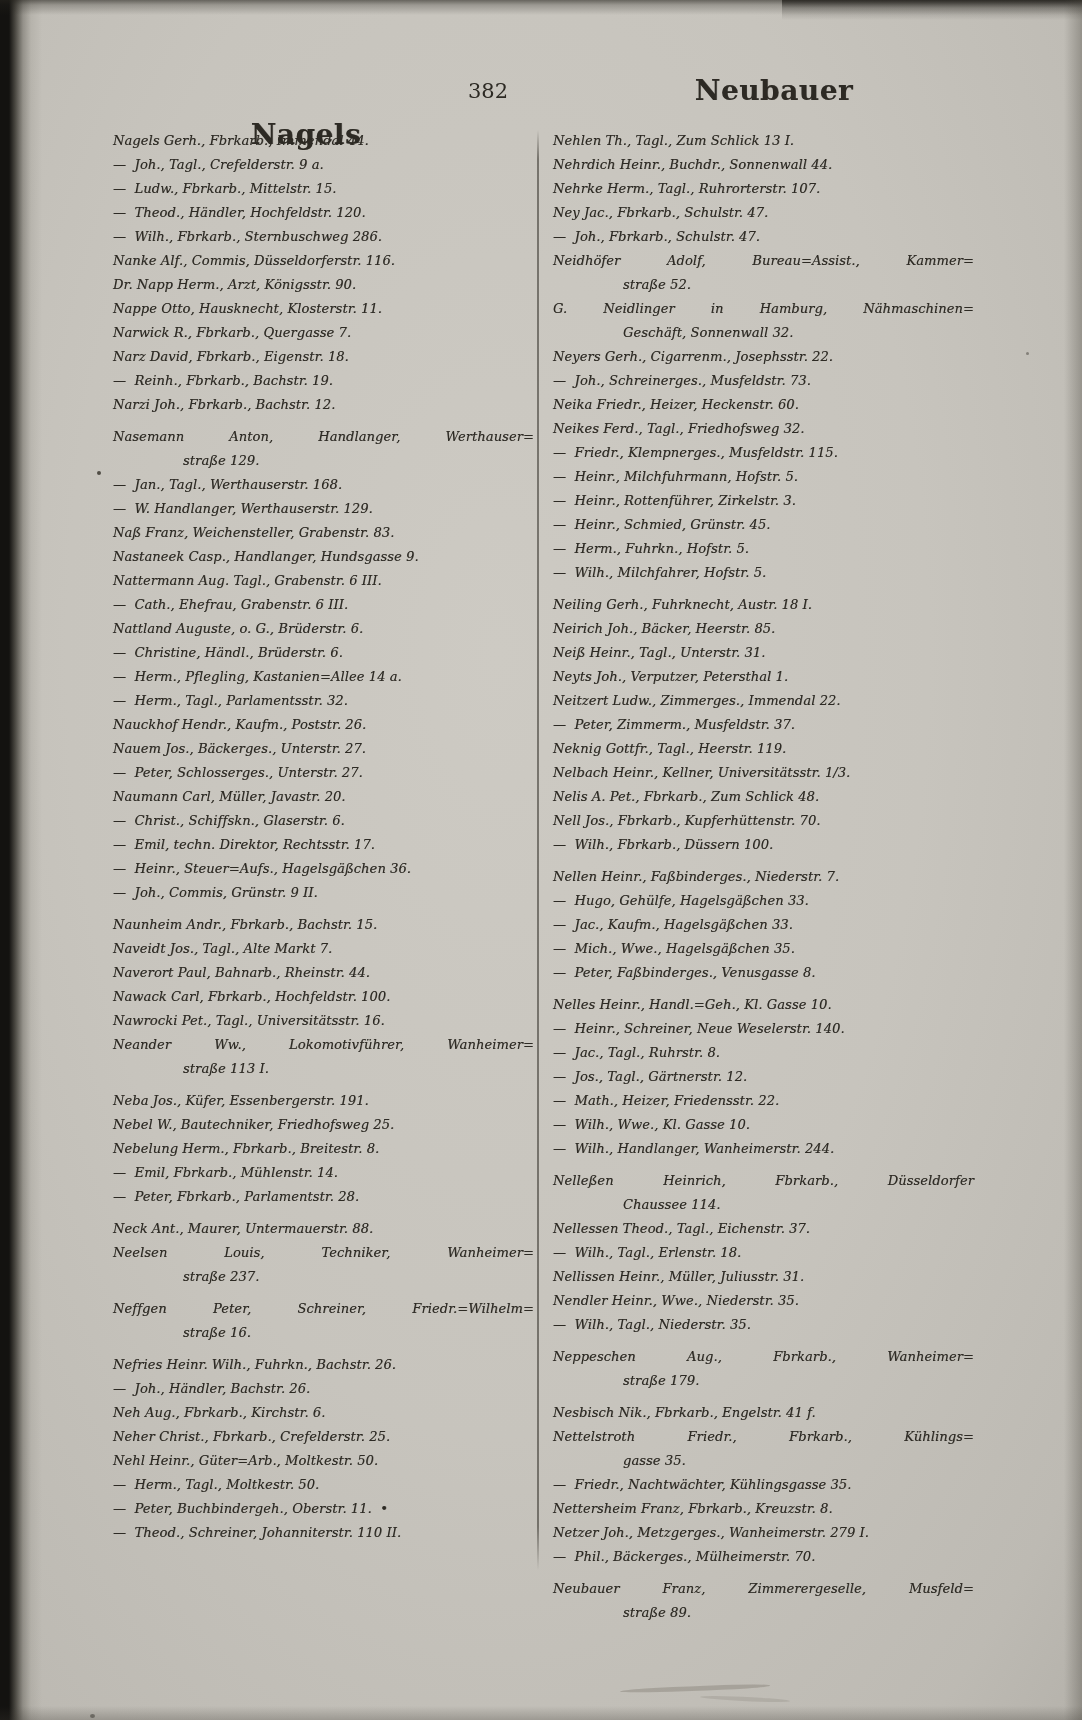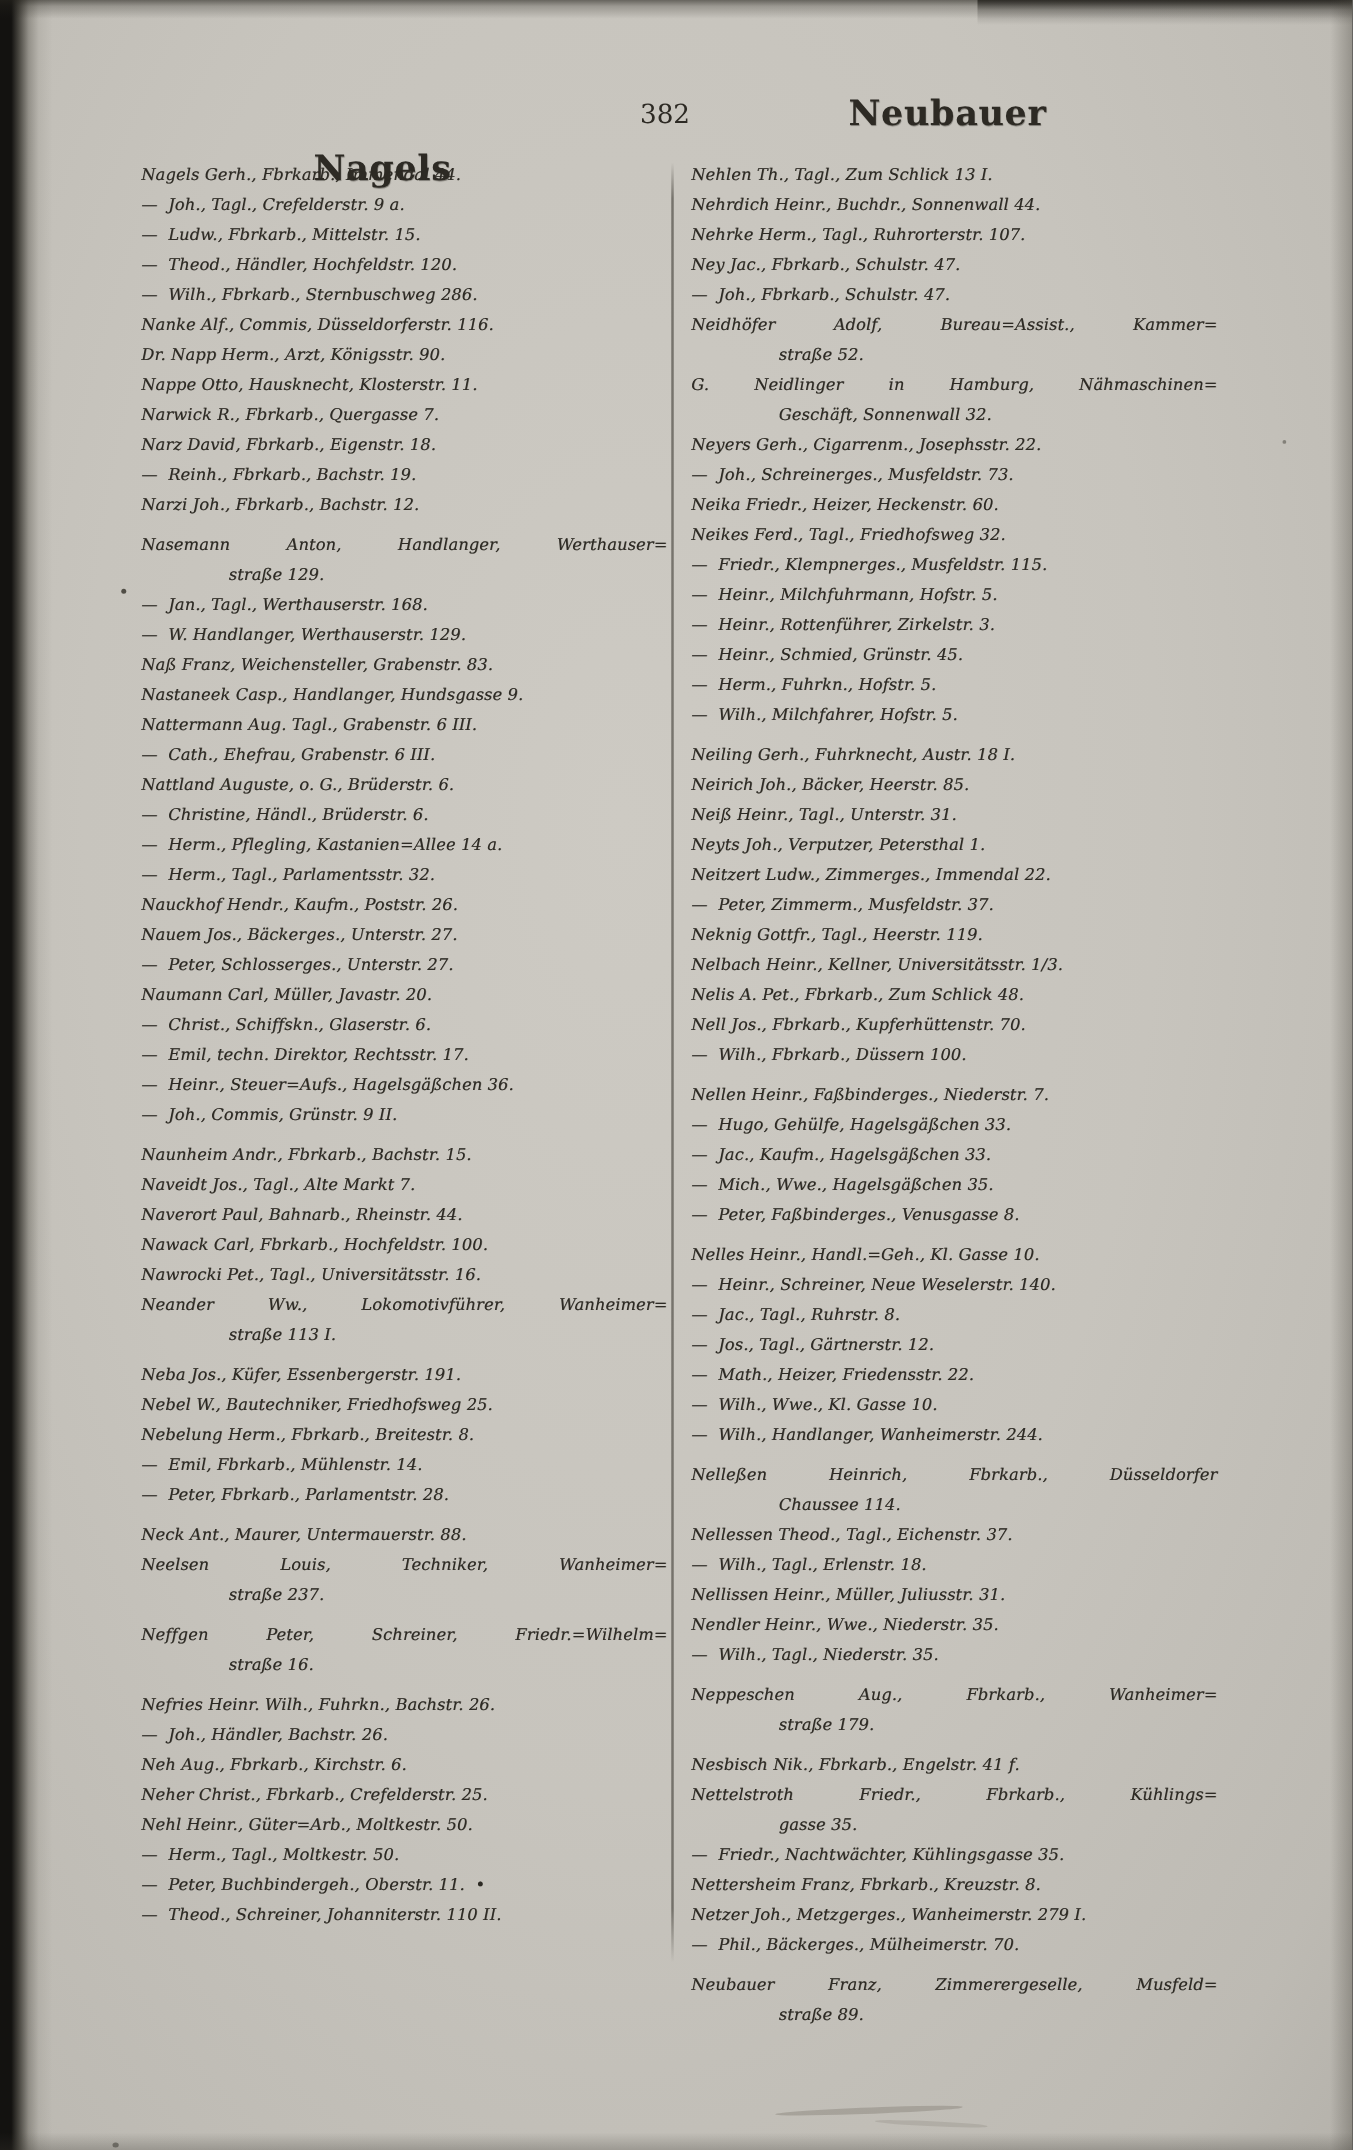--- a/index.html
+++ b/index.html
@@ -30,22 +30,22 @@
   .speck.s3{left:1026px;top:352px;width:3px;height:3px;opacity:.55;}
   .smudge{position:absolute;background:rgba(105,100,90,.30);border-radius:60% 40% 55% 45%;}
   .smudge.m1{left:620px;top:1686px;width:150px;height:5px;transform:rotate(-2deg);}
   .smudge.m2{left:700px;top:1697px;width:90px;height:4px;transform:rotate(3deg);opacity:.6;}
 
   
   .running-head{position:absolute;top:76px;line-height:30px;}
   .head-word{font-size:28px;font-weight:bold;letter-spacing:.5px;text-align:center;
     text-shadow:.4px .4px .6px rgba(45,42,36,.45);}
   .hw-left{left:96px;width:420px;margin-top:44px;}
-  .page-no{left:468px;width:128px;text-align:center;font-size:21px;font-weight:normal;}
-  .hw-right{left:556px;width:404px;}
+  .page-no{left:468px;width:128px;font-size:21px;font-weight:normal;}
+  .hw-right{left:572px;width:404px;}
 
   
   .col-rule{position:absolute;left:537px;top:130px;height:1440px;width:2px;
     background:linear-gradient(180deg,rgba(50,47,40,0) 0%,rgba(50,47,40,.55) 2%,rgba(50,47,40,.55) 97%,rgba(50,47,40,0) 100%);}
 
   
   .col{position:absolute;top:129px;width:421px;font-size:13px;font-style:italic;}
   .col-left{left:113px;}
   .col-right{left:553px;}
   .entry{margin:0;}

